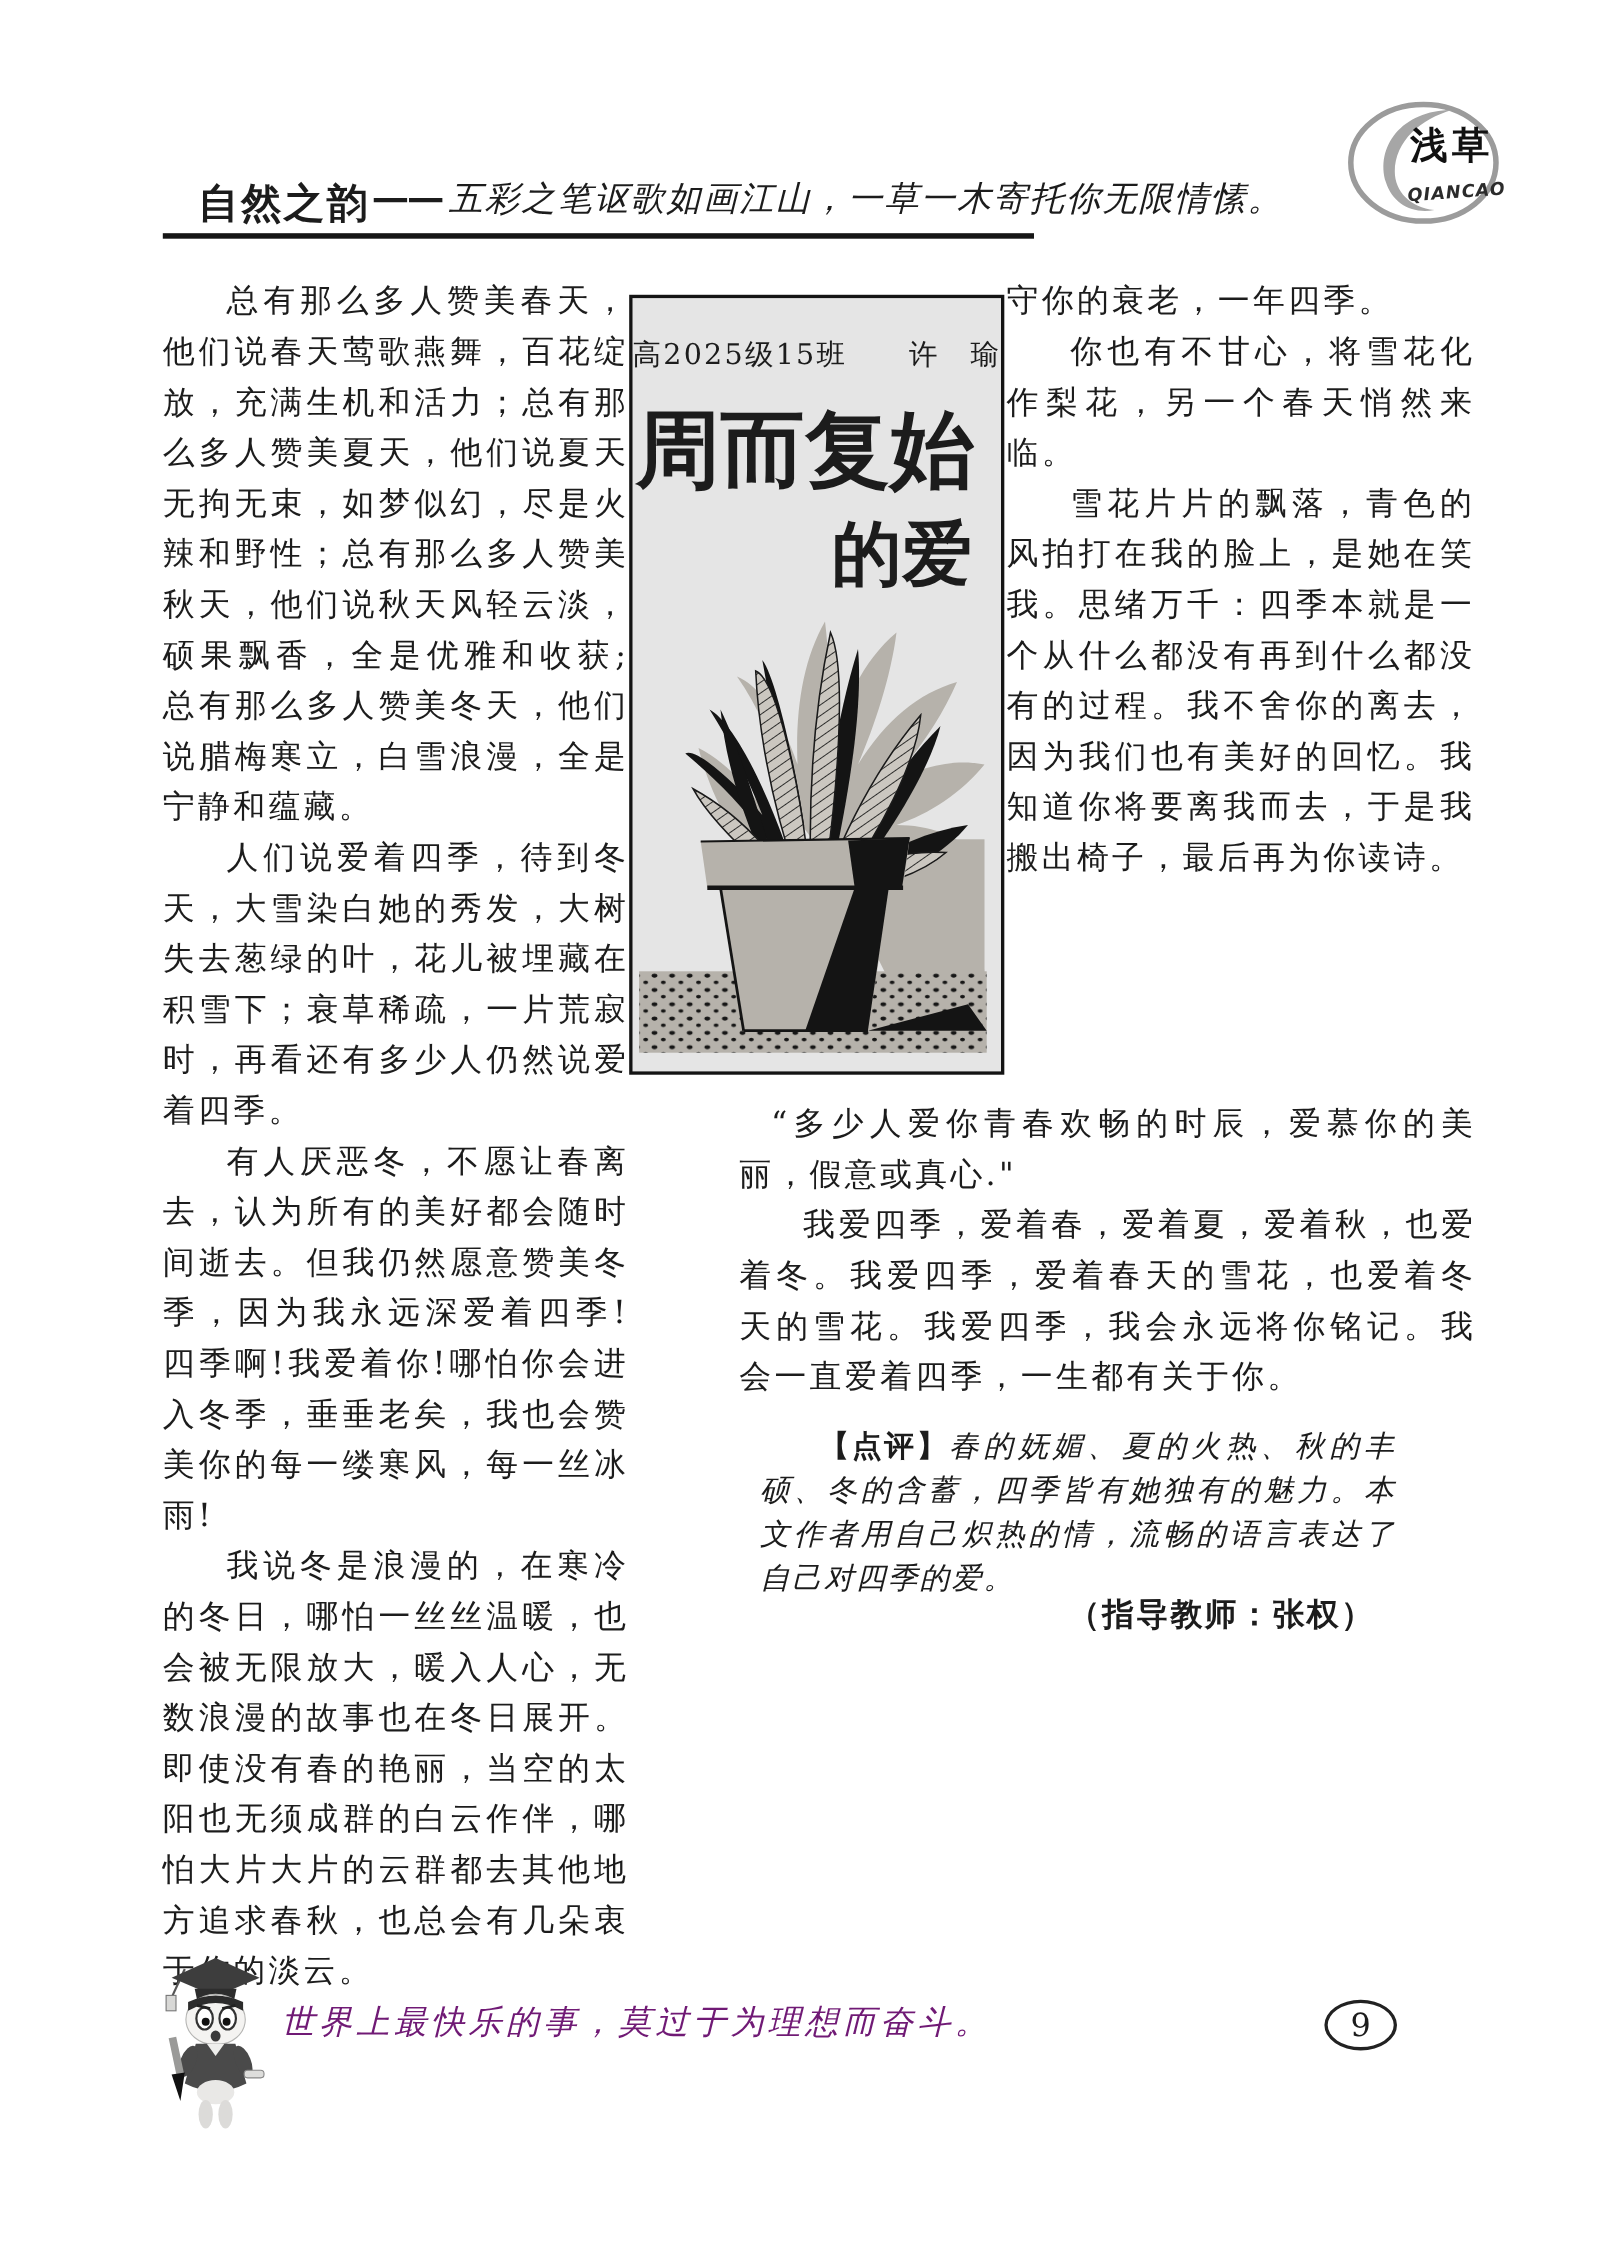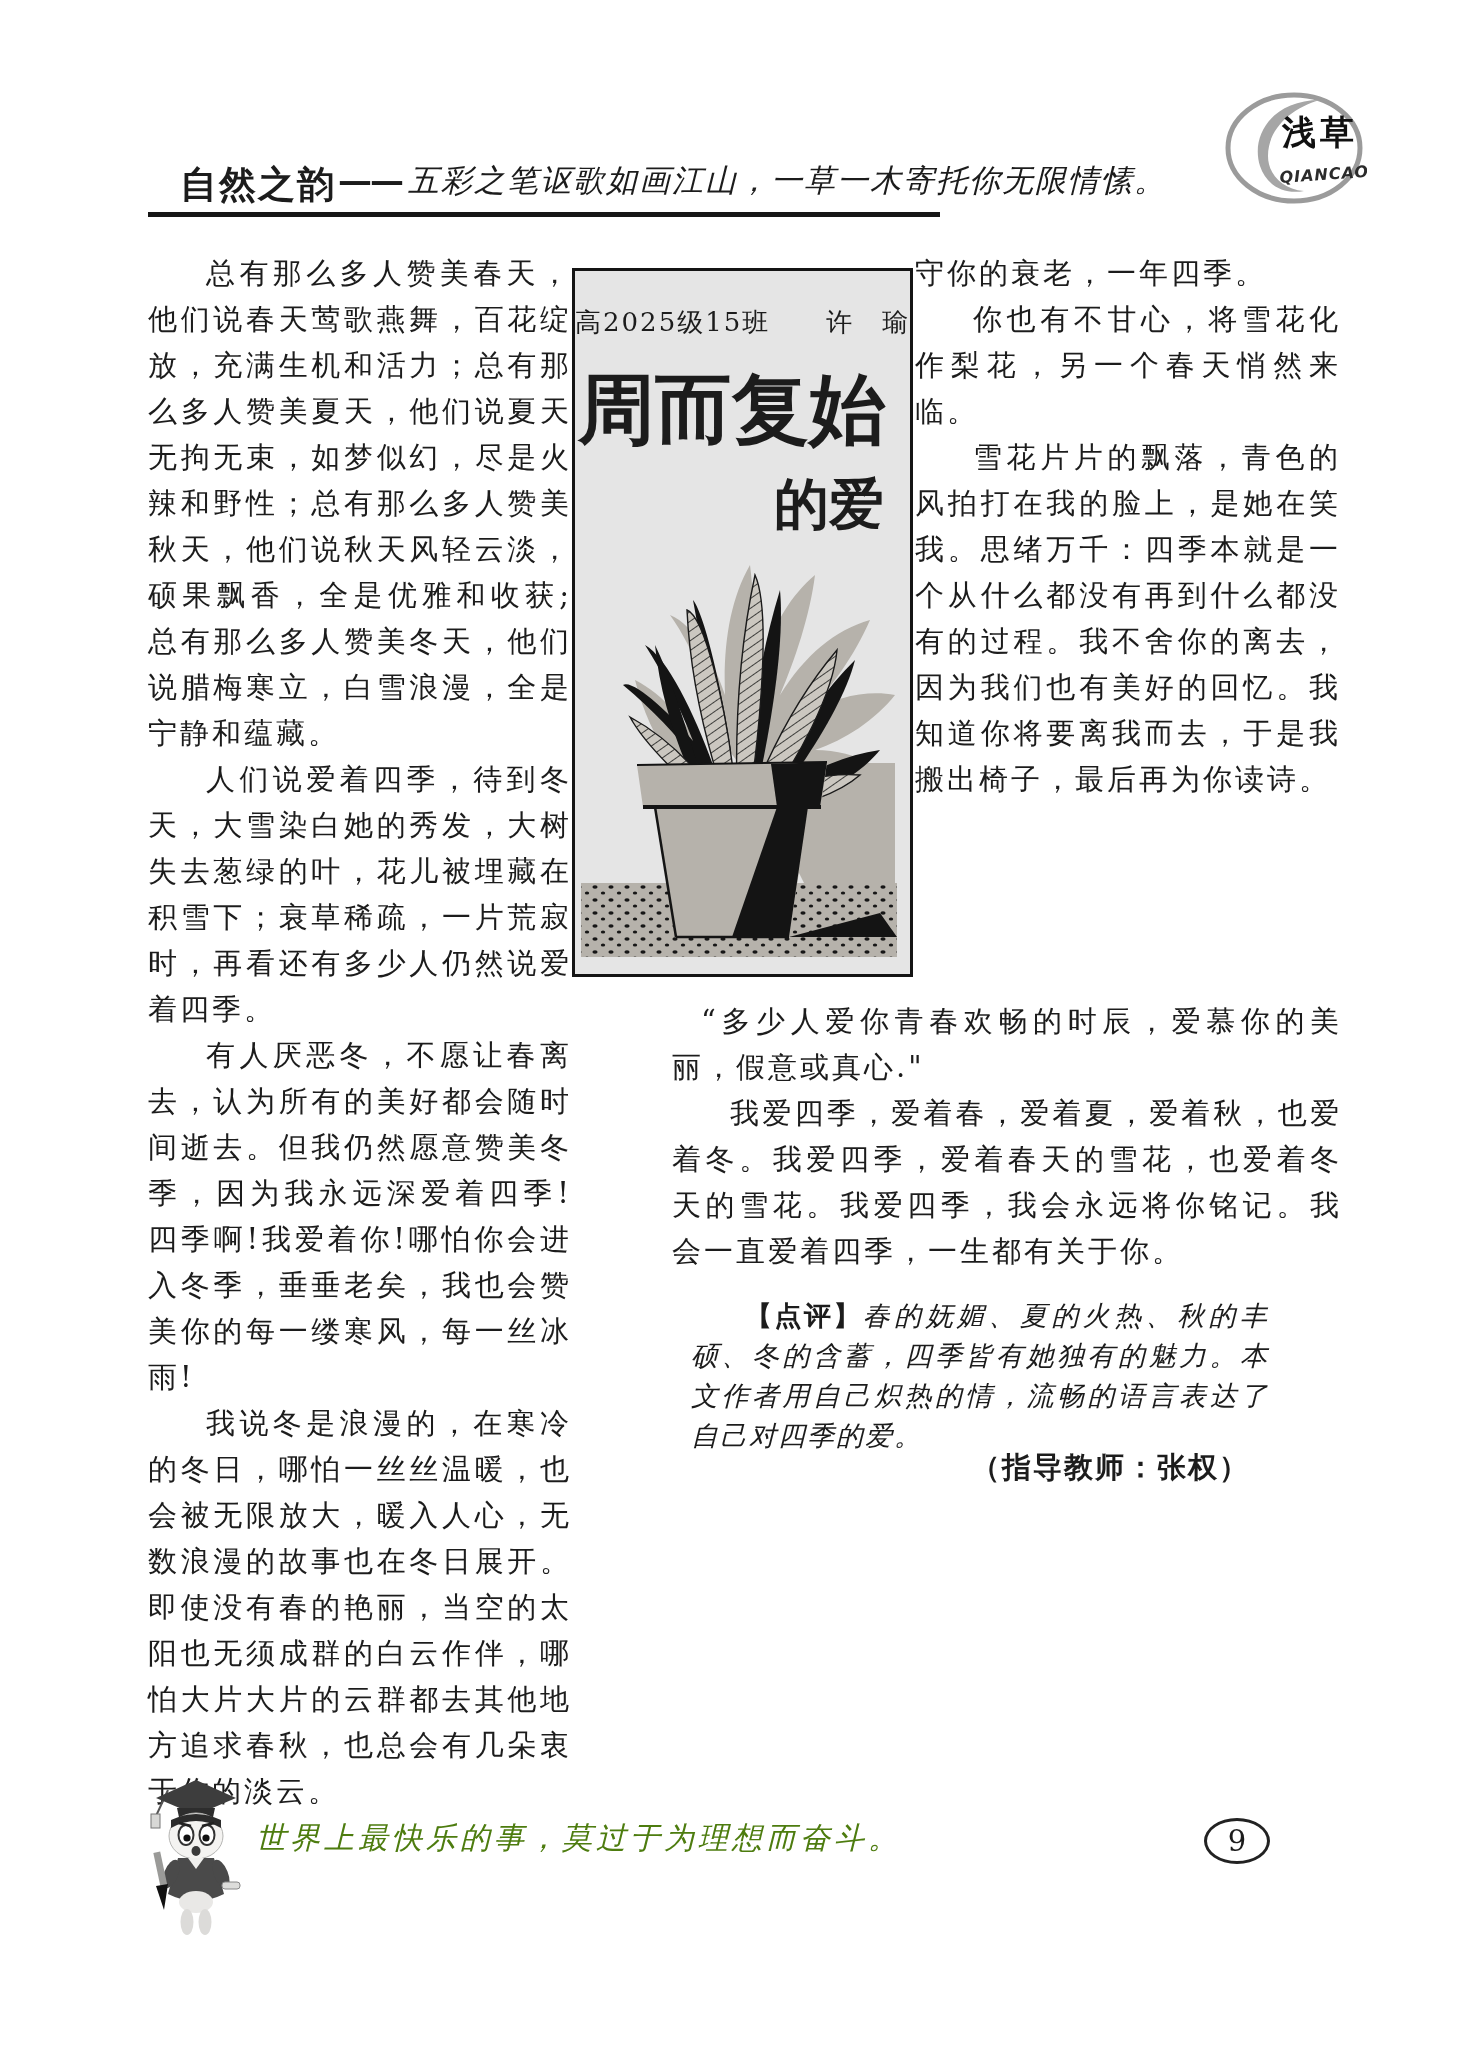--- a/index.html
+++ b/index.html
@@ -22,33 +22,33 @@
   .col p.no-indent{text-indent:0;}
   .col p.quote-indent{text-indent:1em;}
   .left-col{left:148px;top:250px;width:424px;}
   .right-col{left:915px;top:250px;width:426px;}
   .bottom-col{left:672px;top:998px;width:670px;}
 
   
   .article-box{position:absolute;left:572px;top:268px;width:335px;height:703px;border:3px solid #141414;background:#e5e5e5;}
   .byline{margin-top:34px;text-align:center;font-size:26px;letter-spacing:2px;white-space:pre;}
   .title-l1{font-family:"DejaVu Sans","Liberation Sans",sans-serif;font-weight:bold;font-size:77px;line-height:100px;padding-left:3px;margin-top:20px;white-space:nowrap;}
-  .title-l2{font-family:"DejaVu Sans","Liberation Sans",sans-serif;font-weight:bold;font-size:55px;line-height:88px;text-align:right;padding-right:26px;white-space:nowrap;}
+  .title-l2{font-family:"DejaVu Sans","Liberation Sans",sans-serif;font-weight:bold;font-size:64px;line-height:88px;text-align:right;padding-right:26px;white-space:nowrap;}
   .illus{position:absolute;left:0px;top:274px;width:335px;height:425px;}
 
   
   .comment{position:absolute;left:691px;top:1296px;width:578px;font-size:27px;line-height:40px;letter-spacing:2px;font-style:italic;text-align:justify;}
   .comment p{margin:0;text-indent:2em;}
   .comment b{font-style:normal;font-family:"DejaVu Sans","Liberation Sans",sans-serif;font-weight:bold;letter-spacing:0;}
   .teacher{position:absolute;left:672px;top:1448px;width:578px;text-align:right;
     font-family:"DejaVu Sans","Liberation Sans",sans-serif;font-weight:600;font-size:29px;letter-spacing:2px;}
 
   
   .mascot{position:absolute;left:148px;top:1768px;width:96px;height:172px;}
-  .motto{position:absolute;left:256px;top:1818px;font-style:italic;font-size:30px;letter-spacing:4px;color:#4d7c0f;white-space:nowrap;}
+  .motto{position:absolute;left:256px;top:1818px;font-style:italic;font-size:30px;letter-spacing:4px;color:#701a75;white-space:nowrap;}
   .page-oval{position:absolute;left:1204px;top:1818px;width:60px;height:40px;border:3px solid #222;border-radius:50%;
     display:flex;align-items:center;justify-content:center;font-size:29px;background:#fff;}
 </style>
 </head>
 <body>
 
 <div class="header-row">
   <span class="sec-title">自然之韵</span>
     <span class="sec-dash">——</span>
     <span class="sec-sub">五彩之笔讴歌如画江山，一草一木寄托你无限情愫。</span>

